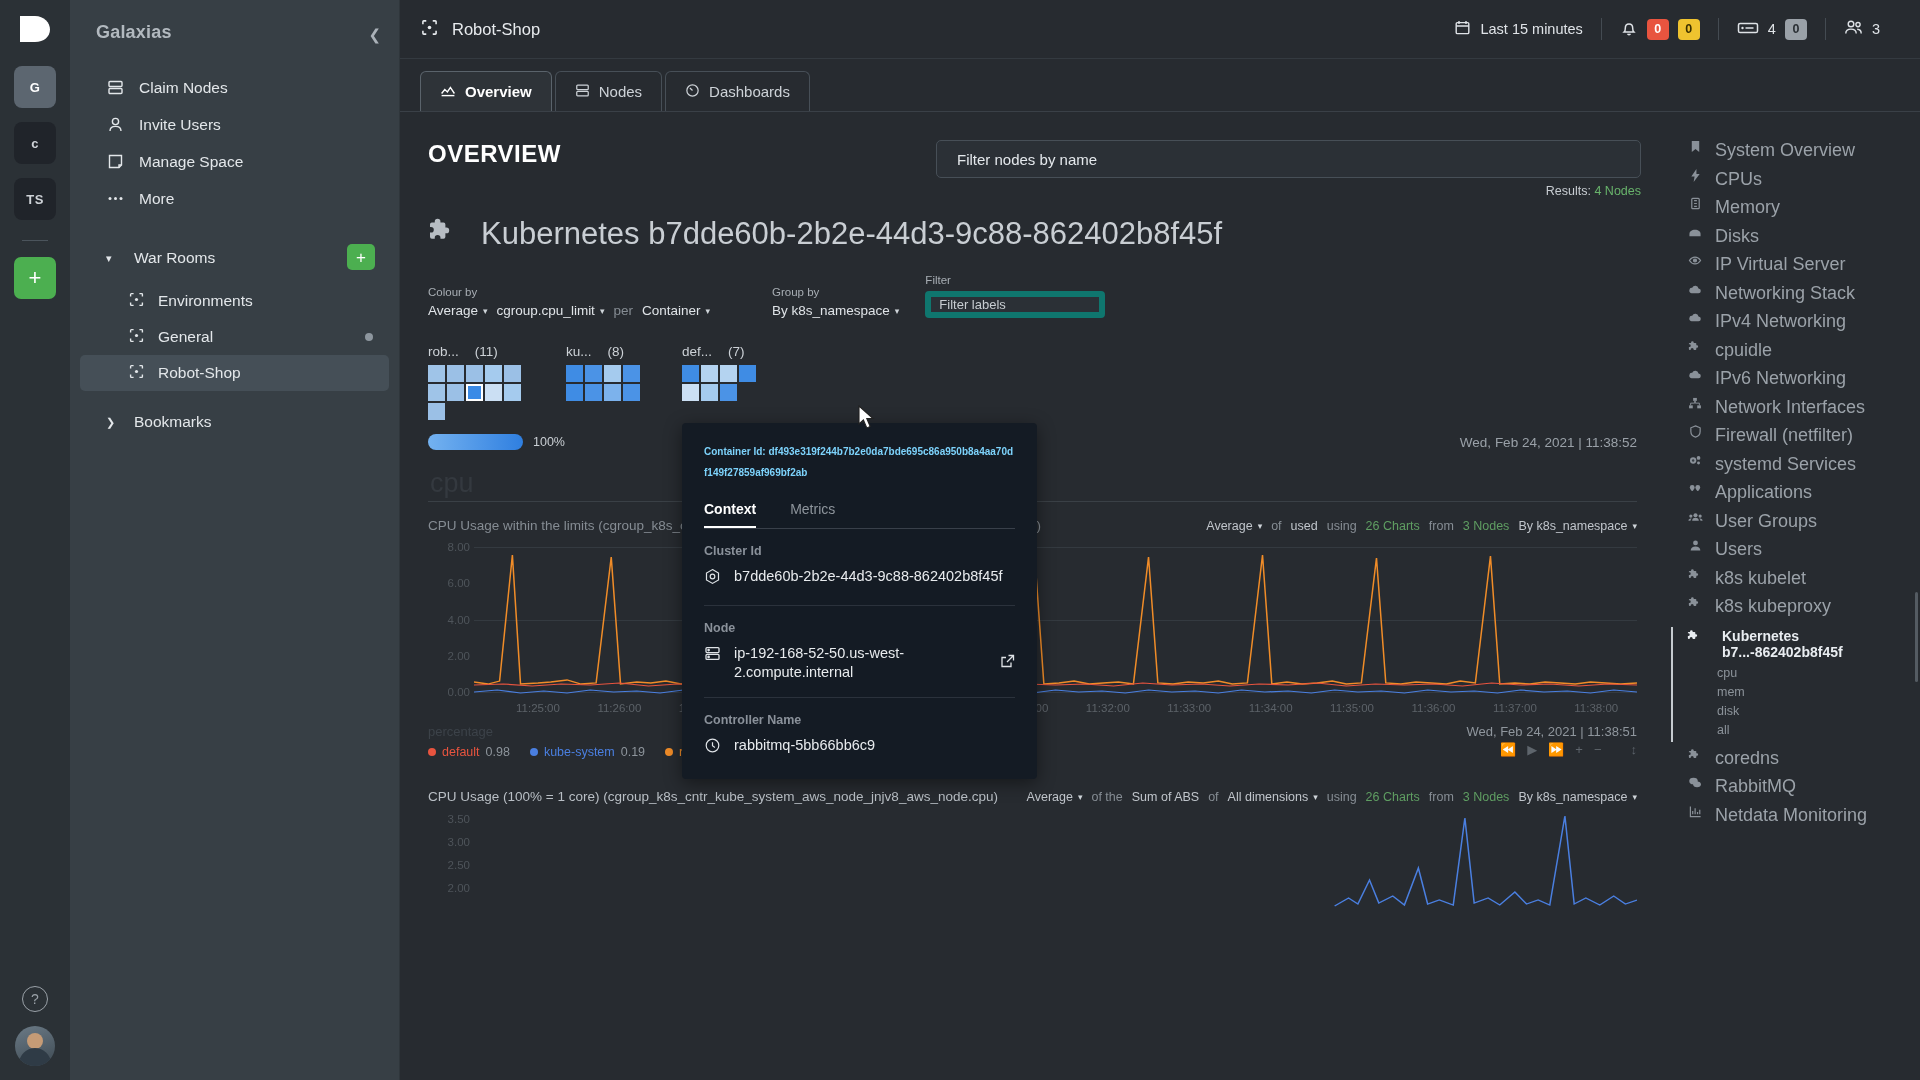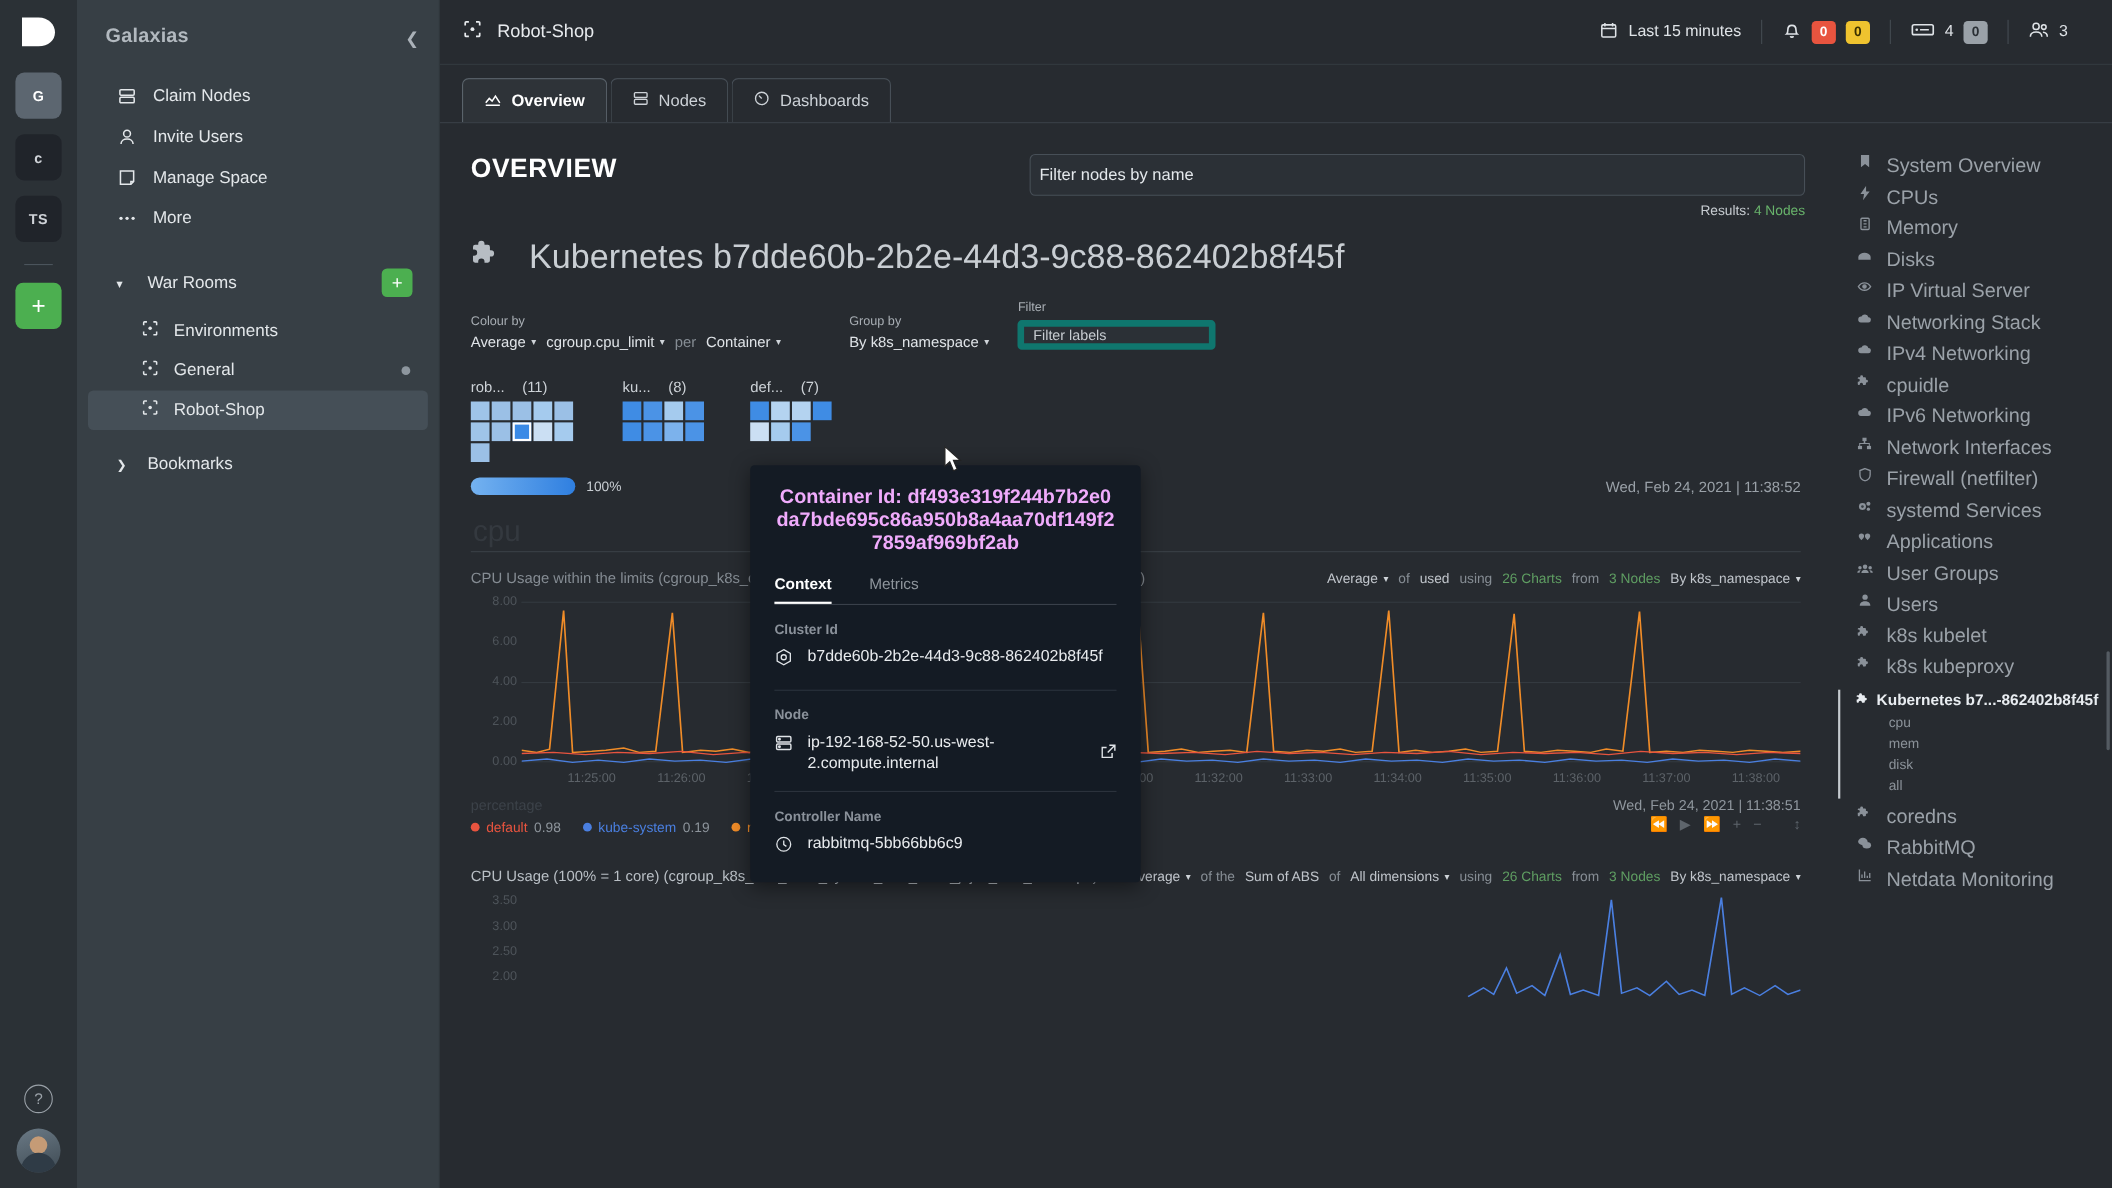--- a/index.html
+++ b/index.html
@@ -101,21 +101,21 @@
   .tab.active { color:#fff; font-weight:bold; border-color:#5a636b; background:#2e3338; }
 
   .content { flex:1; display:flex; min-height:0; }
   .content-main { flex:1; min-width:0; padding:0 0 0 0; position:relative; overflow:hidden; }
 
   .ov-head { display:flex; align-items:flex-start; padding:28px 24px 0 28px; }
   .ov-title { font-size:24px; font-weight:bold; color:#ffffff; letter-spacing:.5px; }
   .filter-wrap { margin-left:auto; width:705px; }
   .filter-input {
     width:100%; height:38px; background:#2b3036; border:1px solid #474f57; border-radius:5px;
-    color:#e4e8ec; font-size:15px; padding:0 8px; font-family:inherit; outline:none;
+    color:#e4e8ec; font-size:15px; padding:0 20px; font-family:inherit; outline:none;
   }
   .filter-input::placeholder { color:#e4e8ec; }
   .results { text-align:right; font-size:12.5px; color:#c7ccd1; margin-top:6px; }
   .results b { color:#68b36b; font-weight:normal; }
 
   .k8s-title { display:flex; align-items:center; gap:17px; padding:18px 0 0 28px;
      font-size:31px; color:#c9ced3; }
   .k8s-title .puz { color:#b7bdc3; }
 
   .controls { display:flex; align-items:flex-end; gap:0; padding:22px 0 0 28px; }
@@ -170,31 +170,31 @@
   .lg .vl { color:#8d949b; }
   .playctl { margin-left:auto; display:flex; align-items:center; gap:11px; color:#5e656c; font-size:13px; }
 
   
   .rightbar { width:255px; flex:0 0 255px; padding:28px 0 0 0; overflow:hidden; position:relative; }
   .rb-item { display:flex; align-items:flex-start; gap:12px; height:28.5px;
     padding-left:22px; font-size:18px; color:#9ba2a9; cursor:pointer; }
   .rb-item .ico { width:16px; display:flex; align-items:center; justify-content:center; color:#8a9199; }
   .rb-active-wrap { position:relative; padding:3px 0 4px 0; }
   .rb-active-wrap:before { content:""; position:absolute; left:6px; top:2px; bottom:2px; width:2px; background:#c6cbd0; }
-  .rb-active-title { display:flex; gap:5px; padding-left:22px; font-size:14px; color:#e9edf1; font-weight:bold; line-height:16px; }
+  .rb-active-title { display:flex; gap:21px; padding-left:22px; font-size:14px; color:#e9edf1; font-weight:bold; line-height:16px; }
   .rb-sub { padding-left:52px; font-size:12.5px; color:#8b9299; line-height:19px; cursor:pointer; }
   .rb-scroll { position:absolute; right:2px; top:480px; width:3px; height:90px; background:#545b62; border-radius:2px; }
 
   
   .tooltip {
     position:absolute; left:282px; top:423px; width:355px;
     background:#141b24; border-radius:4px; padding:18px 22px 0 22px;
     box-shadow:0 4px 18px rgba(0,0,0,.45); z-index:50;
   }
-  .tt-title { font-size:18px; font-weight:bold; color:#f0abfc; line-height:21px; word-break:break-all;text-align:center; }
+  .tt-title { font-size:10px; font-weight:bold; color:#7dd3fc; line-height:21px; word-break:break-all; }
   .tt-tabs { display:flex; gap:34px; margin-top:18px; border-bottom:1px solid #39404a; }
   .tt-tab { padding-bottom:9px; font-size:14px; color:#8e959c; cursor:pointer; }
   .tt-tab.active { color:#fff; font-weight:bold; border-bottom:2px solid #fff; }
   .tt-field { padding-top:15px; }
   .tt-label { font-size:12.5px; font-weight:bold; color:#8a919a; }
   .tt-value { display:flex; align-items:flex-start; gap:12px; margin-top:9px;
      font-size:14.5px; color:#e8ebee; line-height:19px; position:relative; }
   .tt-value .ico { flex:0 0 18px; color:#dfe3e7; margin-top:1px; }
   .tt-sep { height:1px; background:#2b323c; margin-top:15px; }
   .tt-ext { position:absolute; right:0; top:10px; color:#dfe3e7; cursor:pointer; }

